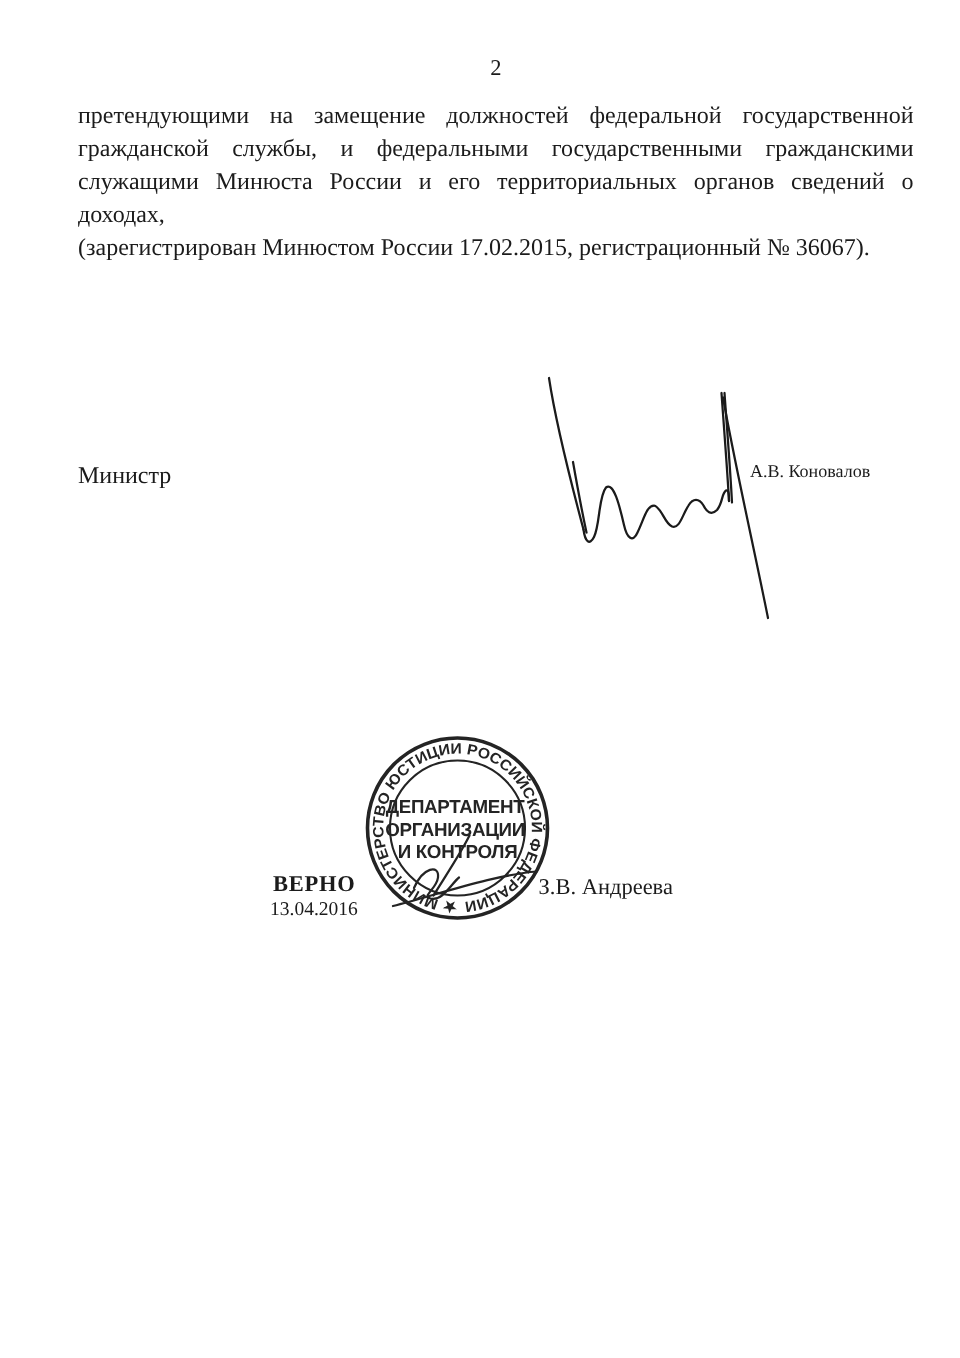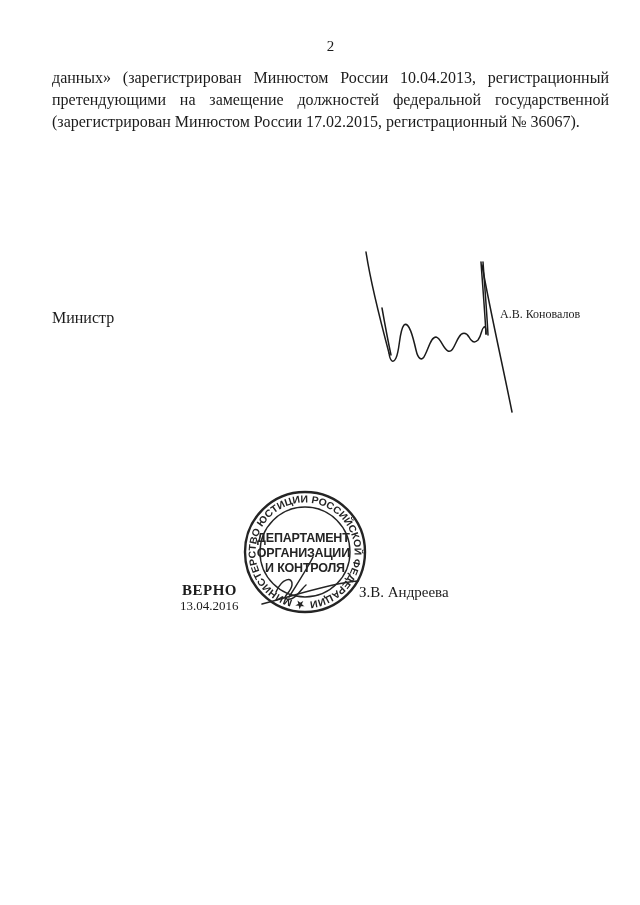--- a/index.html
+++ b/index.html
@@ -58,22 +58,23 @@
     font-family:"Liberation Sans", sans-serif;
     font-weight:bold;
   }
 </style>
 </head>
 <body>
 
 <div class="page-number">2</div>
 
 <div class="body-text">
-    <div class="line">данных» (зарегистрирован Минюстом России 10.04.2013, регистрационный</div>
     <div class="line">претендующими на замещение должностей федеральной государственной</div>
+    <div class="line">гражданской службы, и федеральными государственными гражданскими</div>
+    <div class="line">служащими Минюста России и его территориальных органов сведений о доходах,</div>
     <div class="line">(зарегистрирован Минюстом России 17.02.2015, регистрационный № 36067).</div>
   </div>
 
 <div class="minister-label">Министр</div>
 
 <svg class="signature-svg" width="165" height="180" viewBox="0 0 165 180">
   <g fill="none" stroke="#1b1b1b" stroke-width="1.5" stroke-linecap="round">
     <path d="M 11,7 C 16,40 26,78 34,108"></path>
     <path d="M 27,63 C 30,80 33,96 36,110"></path>
     <path d="M 34,108 C 35,116 38,119 41,113 C 45,105 44,86 49,80 C 54,76 58,92 61,105

